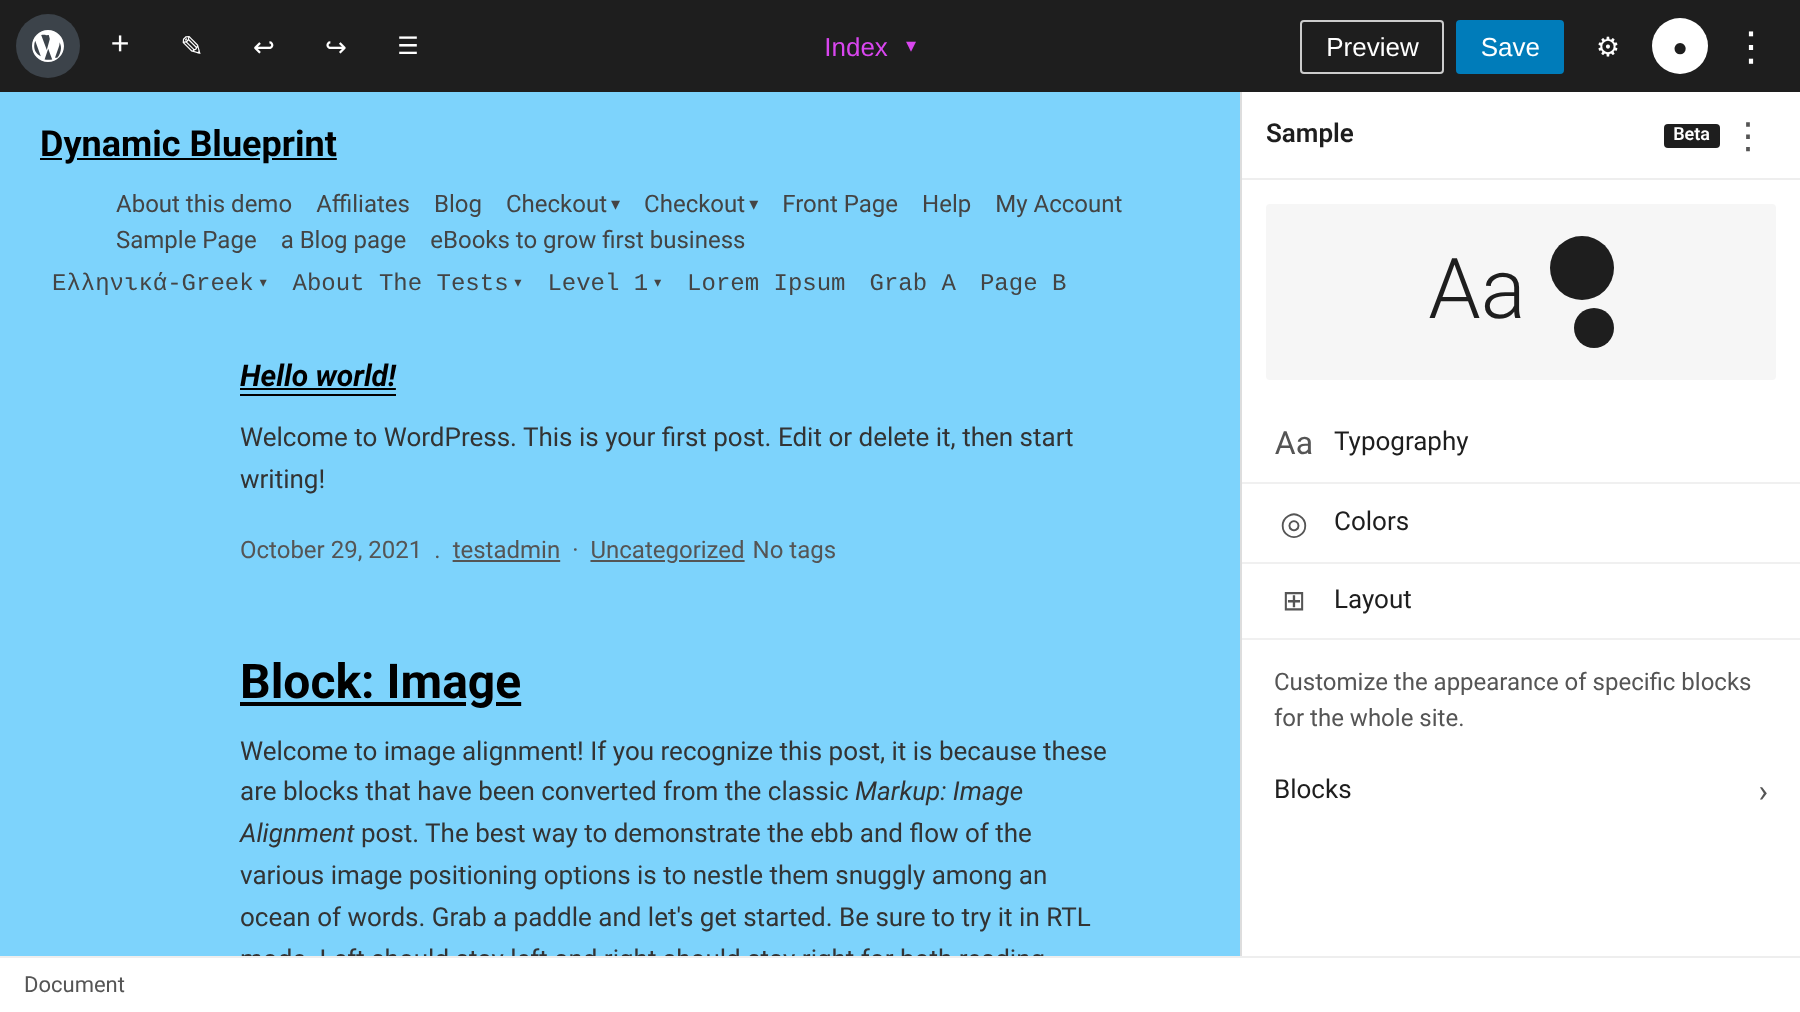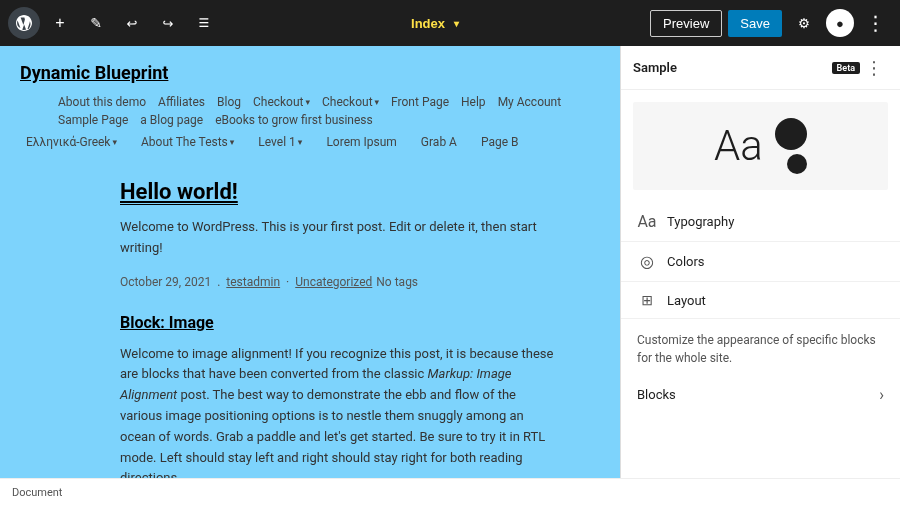--- a/index.html
+++ b/index.html
@@ -24,22 +24,22 @@
 
     .toolbar-btn {
       width: 32px; height: 32px; background: transparent; border: none;
       border-radius: 2px; color: #fff; cursor: pointer;
       display: flex; align-items: center; justify-content: center;
       font-size: 16px;
     }
 
     .index-btn {
       display: flex; align-items: center; gap: 9px;
-      background: transparent; border: none; color: #fde047;
-      cursor: pointer; padding: 4px 8px; border-radius: 2px; font-size: 13px; font-weight: bold;
+      background: transparent; border: none; color: #d946ef;
+      cursor: pointer; padding: 4px 8px; border-radius: 2px; font-size: 13px;
     }
 
     .preview-btn {
       background: transparent; border: 1px solid #ccc; color: #fff;
       padding: 5px 12px; border-radius: 2px; cursor: pointer; font-size: 13px;
     }
 
     .save-btn {
       background: #007cba; border: none; color: #fff;
       padding: 6px 12px; border-radius: 2px; cursor: pointer; font-size: 13px; font-weight: 500;
@@ -87,46 +87,46 @@
     .nav-primary {
       display: flex; flex-wrap: wrap; gap: 0; margin-bottom: 4px; margin-left: 32px;
     }
     .nav-item {
       font-size: 12px; color: #444; padding: 2px 6px; cursor: pointer;
       display: flex; align-items: center; gap: 2px; white-space: nowrap;
     }
     .nav-item .caret { font-size: 9px; }
 
     .nav-secondary {
-      display: flex; flex-wrap: wrap; gap: 12px; margin-bottom: 0;
+      display: flex; flex-wrap: wrap; gap: 0; margin-bottom: 0; font-family: Liberation Mono, monospace;
     }
 
     
     .content-area {
       padding: 20px 60px 20px 120px;
     }
 
     .post-title {
-      font-size: 22px; font-weight: 700; color: #000; text-decoration: underline;
-      margin-bottom: 12px; border-bottom: 1px solid #000; display: inline-block;
+      font-size: 15px; font-weight: 700; color: #000; text-decoration: underline;
+      margin-bottom: 12px; border-bottom: 1px solid #000; display: inline-block; font-style: italic;
     }
 
     .post-content {
       font-size: 13px; line-height: 1.6; color: #333; margin-bottom: 16px;
     }
 
     .post-meta {
       font-size: 12px; color: #555; display: flex; align-items: center; gap: 4px; margin-bottom: 24px;
     }
     .post-meta a { color: #555; text-decoration: underline; }
     .post-meta .dot { margin: 0 2px; }
 
     .post-title2 {
-      font-size: 16px; font-weight: 700; color: #000; text-decoration: underline;
-      margin-bottom: 12px; display: inline-block;
+      font-size: 24px; font-weight: 700; color: #000; text-decoration: underline;
+      margin-bottom: 12px; display: inline-block; margin-top: 21px;
     }
 
     .post-content em { font-style: italic; }
 
     
     .styles-panel {
       width: 280px; background: #fff; border-left: 1px solid #ddd;
       display: flex; flex-direction: column; flex-shrink: 0;
     }
 

